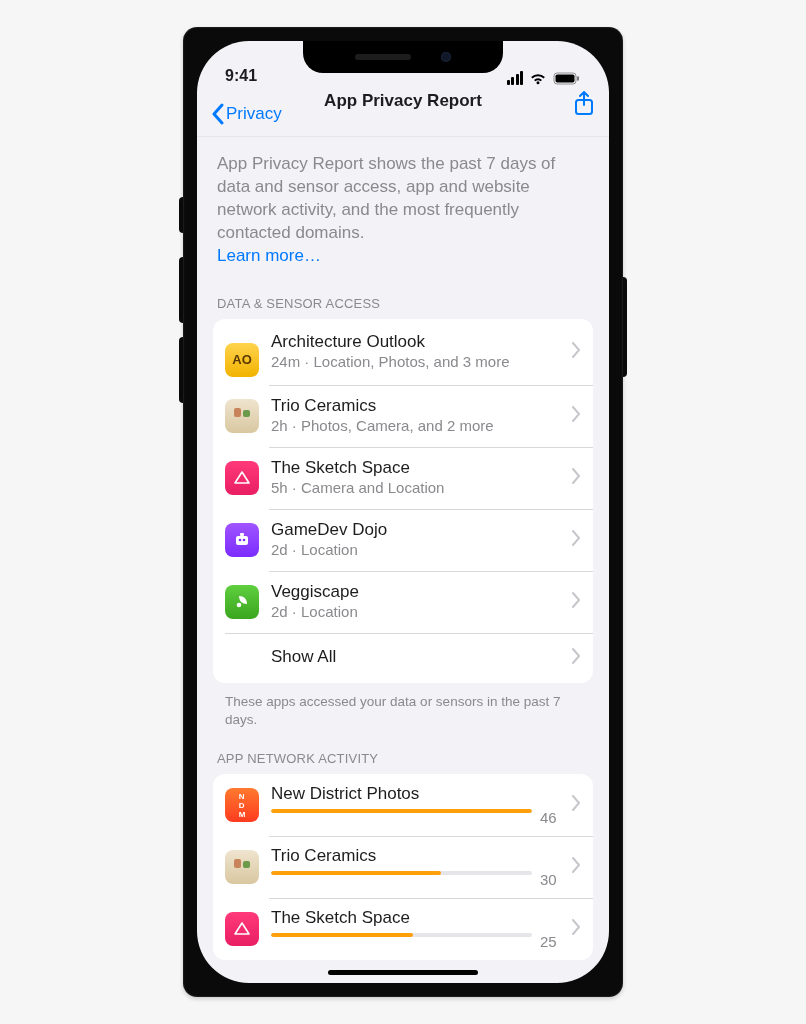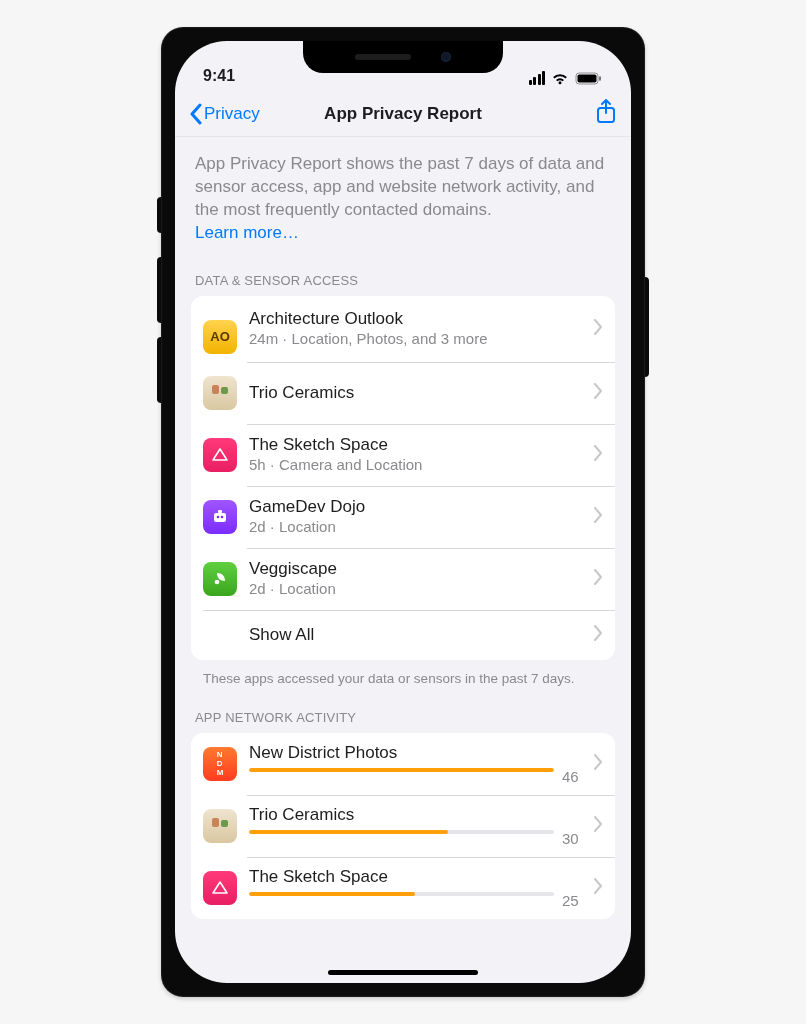--- a/index.html
+++ b/index.html
@@ -17,23 +17,23 @@
   body{
     margin:0;
     width:806px;height:1024px;
     background:var(--page-bg);
     font-family:-apple-system,BlinkMacSystemFont,"Helvetica Neue",Arial,sans-serif;
     display:flex;align-items:center;justify-content:center;
     color:var(--text-black);
   }
   
   .device{
-    width:484px;height:970px;
+    width:440px;height:970px;
     background:var(--phone-black);
-    border-radius:22px;
+    border-radius:14px;
     padding:14px;
     box-shadow:0 2px 4px rgba(0,0,0,.18), inset 0 0 2px rgba(255,255,255,.25);
     position:relative;
   }
   .device::before,.device::after{content:"";position:absolute;background:#0a0a0a;border-radius:4px;}
   
   .btn-l1{position:absolute;left:-4px;top:170px;width:4px;height:36px;background:#0a0a0a;border-radius:4px 0 0 4px;}
   .btn-l2{position:absolute;left:-4px;top:230px;width:4px;height:66px;background:#0a0a0a;border-radius:4px 0 0 4px;}
   .btn-l3{position:absolute;left:-4px;top:310px;width:4px;height:66px;background:#0a0a0a;border-radius:4px 0 0 4px;}
   .btn-r {position:absolute;right:-4px;top:250px;width:4px;height:100px;background:#0a0a0a;border-radius:0 4px 4px 0;}
@@ -61,21 +61,21 @@
   .status-right{display:flex;align-items:center;gap:6px;}
   .bars{display:flex;align-items:flex-end;gap:1.5px;}
   .bars span{width:3px;background:#000;border-radius:1px;}
   .bars span:nth-child(1){height:5px}
   .bars span:nth-child(2){height:8px}
   .bars span:nth-child(3){height:11px}
   .bars span:nth-child(4){height:14px}
   .wifi svg,.battery svg{display:block}
   
   .nav{
-    height:46px;display:flex;align-items:center;justify-content:space-between;
+    height:46px;display:flex;justify-content:space-between;
     padding:0 14px;background:var(--screen-bg);
     border-bottom:0.5px solid rgba(0,0,0,.05);
   }
   .nav-back{display:flex;align-items:center;color:var(--ios-blue);font-size:17px;gap:2px;}
   .nav-title{font-size:17px;font-weight:600;position:absolute;left:50%;transform:translateX(-50%);}
   .nav-action{color:var(--ios-blue);}
   
   .content{position:absolute;top:96px;bottom:0;left:0;right:0;overflow:hidden;padding:0 16px;}
   .intro{font-size:17px;line-height:1.35;color:var(--label-grey);padding:16px 4px 6px;}
   .intro a{color:var(--ios-blue);text-decoration:none;}
@@ -187,20 +187,21 @@
 
         <div class="row">
           <div class="app-icon ic-beige">
             <svg width="22" height="22" viewBox="0 0 22 22">
                 <rect x="3" y="3" width="7" height="9" rx="2" fill="#c8835a"></rect>
                 <rect x="12" y="5" width="7" height="7" rx="2" fill="#6a9a4a"></rect>
               </svg>
           </div>
           <div class="row-body">
             <div class="row-title" data-bind="sections.data_access.items.1.name">Trio Ceramics</div>
+            <div class="row-sub" data-bind="sections.data_access.items.1.sub">2h · Photos, Camera, and 2 more</div>
           </div>
           <span class="chev"><svg width="9" height="16" viewBox="0 0 9 16">
                 <path d="m1 1 6 7-6 7" stroke="#c7c7cc" stroke-width="2" fill="none" stroke-linecap="round" stroke-linejoin="round"></path>
               </svg></span>
         </div>
 
         <div class="row">
           <div class="app-icon ic-pink">
             <svg width="22" height="22" viewBox="0 0 22 22">
                 <path d="M4 16 11 5l7 11H4Z" fill="none" stroke="#fff" stroke-width="1.6" stroke-linejoin="round"></path>

